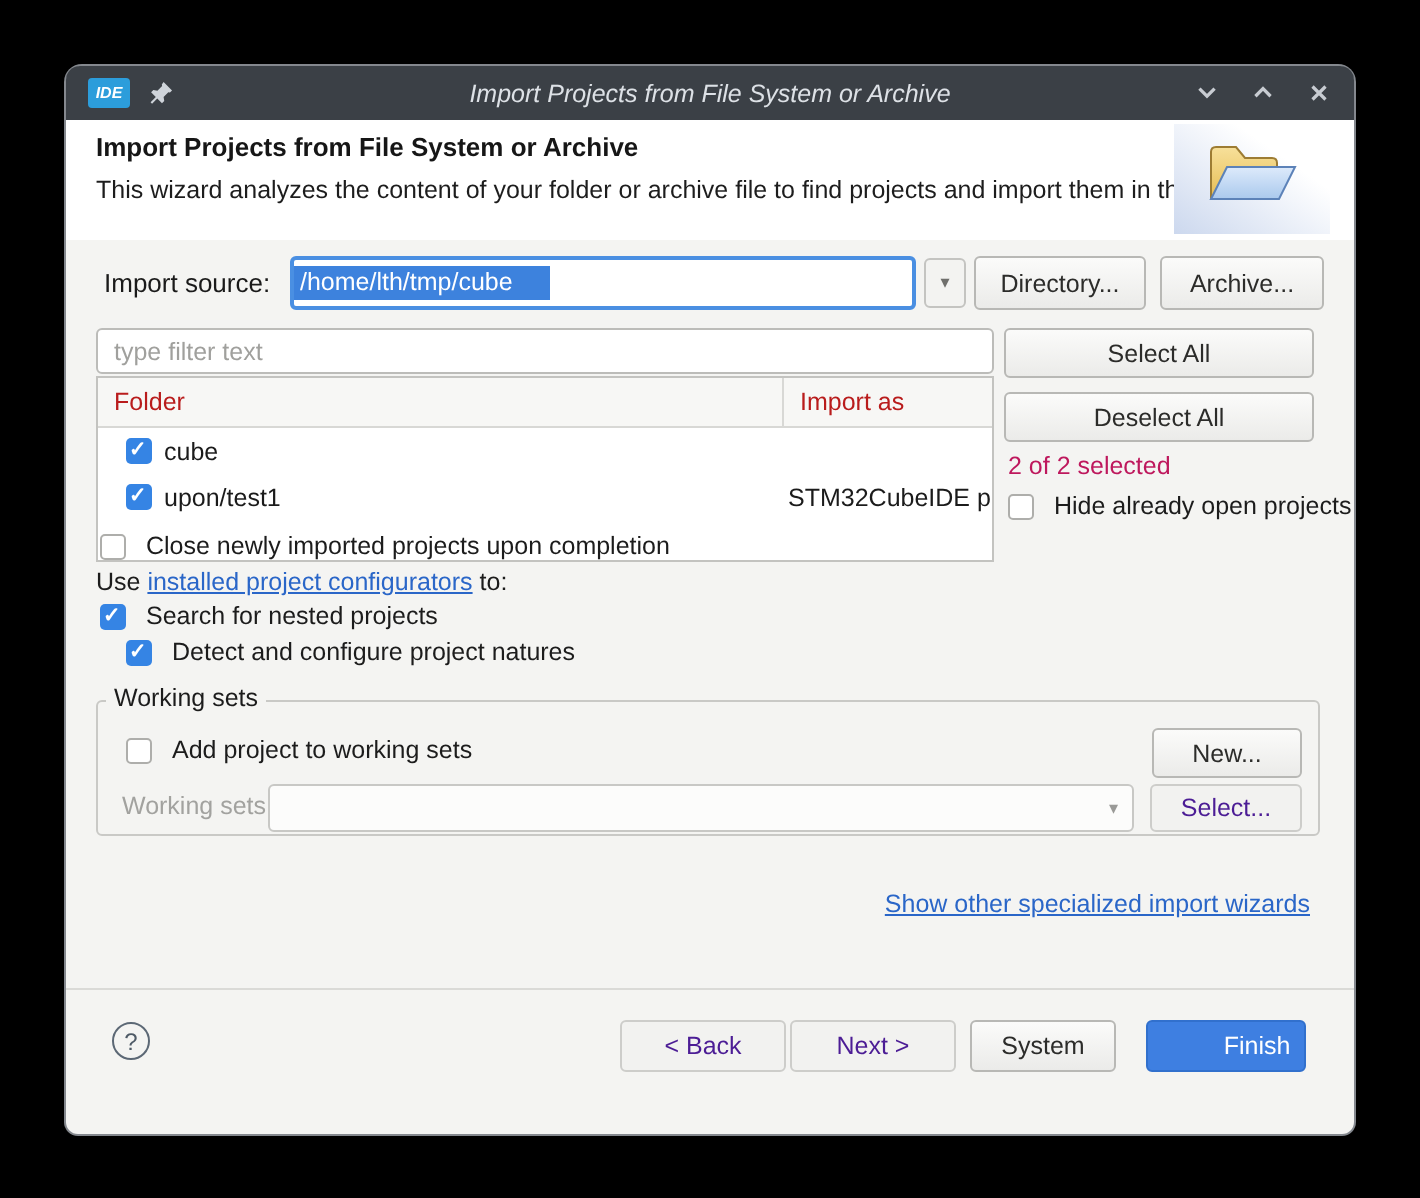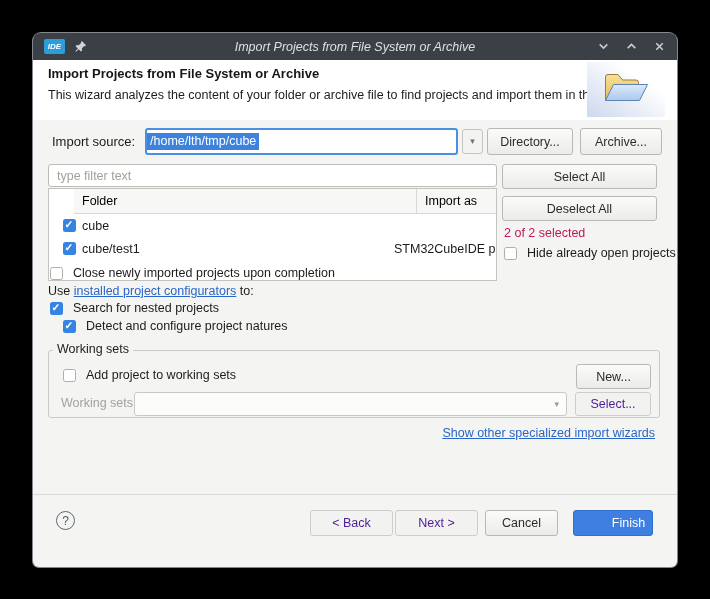--- a/index.html
+++ b/index.html
@@ -55,41 +55,41 @@
   }
   .arrow{font-size:9px;color:#6f6f6c;line-height:1;}
   .lbl{font-size:12.5px;color:#1c1c1c;}
   
   .lbl-source{position:absolute;left:19px;top:101px;font-size:13px;color:#1a1a1a;}
   .combo-main{
     position:absolute;left:112px;top:95px;width:313px;height:27px;background:#fff;
     border:2px solid #4a8fe2;border-radius:3px;box-sizing:border-box;
     display:flex;align-items:center;overflow:hidden;
   }
-  .combo-main .sel{background:#3d82dd;color:#fff;font-size:12.5px;padding:1px 3px 2px 3px;white-space:nowrap;}
+  .combo-main .sel{background:#3d82dd;color:#fff;font-size:12.5px;padding:1px 19px 2px 3px;white-space:nowrap;}
   .combo-arrow-btn{
     position:absolute;left:429px;top:96px;width:21px;height:25px;box-sizing:border-box;
     background:#f3f3f1;border:1px solid #c4c4c1;border-radius:3px;
     display:flex;align-items:center;justify-content:center;
   }
   #btn-directory{left:454px;top:95px;width:86px;height:27px;}
   #btn-archive{left:547px;top:95px;width:82px;height:27px;}
   
   .filter-input{
     position:absolute;left:15px;top:131px;width:449px;height:23px;box-sizing:border-box;
     border:1px solid #bcbcb9;border-radius:3px;background:#fff;
     font-size:12.5px;color:#333;padding:0 8px;font-family:inherit;outline:none;
   }
   .filter-input::placeholder{color:#a0a09d;}
   .table{
     position:absolute;left:15px;top:155px;width:449px;height:93px;background:#fff;
     border:1px solid #c3c3c0;box-sizing:border-box;overflow:hidden;
   }
   .thead{display:flex;height:24px;background:#f7f7f5;border-bottom:1px solid #d8d8d5;
-    color:#000000;font-size:12.5px;margin-left:25px;}
+    color:#b91c1c;font-size:12.5px;}
   .th-folder{width:343px;box-sizing:border-box;border-right:1px solid #d8d8d5;
     padding-left:8px;display:flex;align-items:center;}
   .th-import{flex:1;padding-left:8px;display:flex;align-items:center;}
   .trow{display:flex;height:23px;align-items:center;font-size:12.5px;color:#1b1b1b;}
   .td-folder{width:343px;box-sizing:border-box;padding-left:14px;display:flex;align-items:center;gap:6px;}
   .td-import{flex:1;overflow:hidden;white-space:nowrap;padding-left:2px;}
   
   #btn-select-all{left:469px;top:131px;width:155px;height:25px;}
   #btn-deselect-all{left:469px;top:163px;width:155px;height:25px;}
   .status-text{position:absolute;left:471px;top:193px;font-size:12.5px;color:#be185d;}
@@ -110,21 +110,21 @@
   #btn-new{position:absolute;left:527px;top:13px;width:75px;height:25px;}
   .ws-label{position:absolute;left:12px;top:45px;font-size:12.5px;color:#a2a29f;}
   .ws-combo{
     position:absolute;left:85px;top:41px;width:433px;height:24px;box-sizing:border-box;
     background:#fcfcfb;border:1px solid #c8c8c5;border-radius:3px;
     display:flex;align-items:center;justify-content:flex-end;padding-right:7px;
   }
   .ws-combo .arrow{color:#9a9a97;}
   #btn-select-ws{position:absolute;left:526px;top:41px;width:76px;height:24px;}
   
-  .wizards-link{position:absolute;right:22px;top:393px;font-size:12.5px;}
+  .wizards-link{position:absolute;right:22px;top:412px;font-size:12.5px;}
   .footer-sep{position:absolute;left:0;right:0;top:461px;border-top:1px solid #dadad7;}
   .help-circle{
     position:absolute;left:23px;top:478px;width:19px;height:19px;box-sizing:border-box;
     border:1.5px solid #5c6875;border-radius:50%;color:#4e5a66;font-size:12px;
     display:flex;align-items:center;justify-content:center;
   }
   #btn-back{left:277px;top:477px;width:83px;height:26px;}
   #btn-next{left:362px;top:477px;width:83px;height:26px;}
   #btn-cancel{left:452px;top:477px;width:73px;height:26px;}
   #btn-finish{left:540px;top:477px;width:80px;height:26px;padding-left:31px;}
@@ -204,21 +204,21 @@
     <div class="trow">
       <div class="td-folder">
         <span class="cb checked"></span>
         <span>cube</span>
       </div>
       <div class="td-import"></div>
     </div>
     <div class="trow">
       <div class="td-folder">
         <span class="cb checked"></span>
-        <span>cube/test1</span>
+        <span>upon/test1</span>
       </div>
       <div class="td-import">STM32CubeIDE proj</div>
     </div>
   </div>
 
   <div class="btn" id="btn-select-all">Select All</div>
   <div class="btn" id="btn-deselect-all">Deselect All</div>
   <div class="status-text">2 of 2 selected</div>
   <div class="chk-row" id="row-hide">
     <span class="cb unchecked"></span>
@@ -252,16 +252,16 @@
     </div>
     <div class="btn disabled" id="btn-select-ws">Select...</div>
   </div>
 
   <span class="wizards-link link">Show other specialized import wizards</span>
 
   <div class="footer-sep"></div>
   <div class="help-circle">?</div>
   <div class="btn disabled" id="btn-back">&lt; Back</div>
   <div class="btn disabled" id="btn-next">Next &gt;</div>
-  <div class="btn" id="btn-cancel">Cancel</div>
+  <div class="btn" id="btn-cancel">System</div>
   <div class="btn primary" id="btn-finish">Finish</div>
 
 </div>
 
 </body></html>

